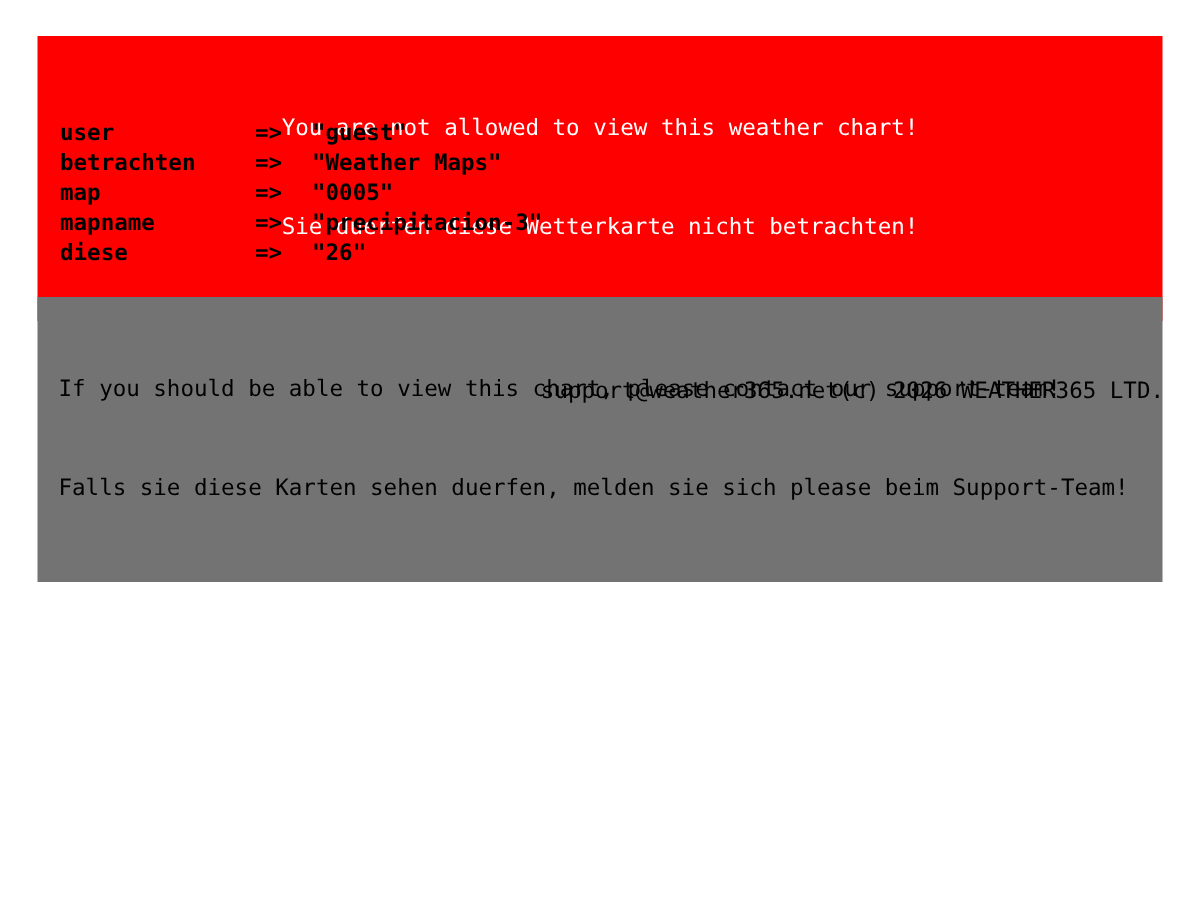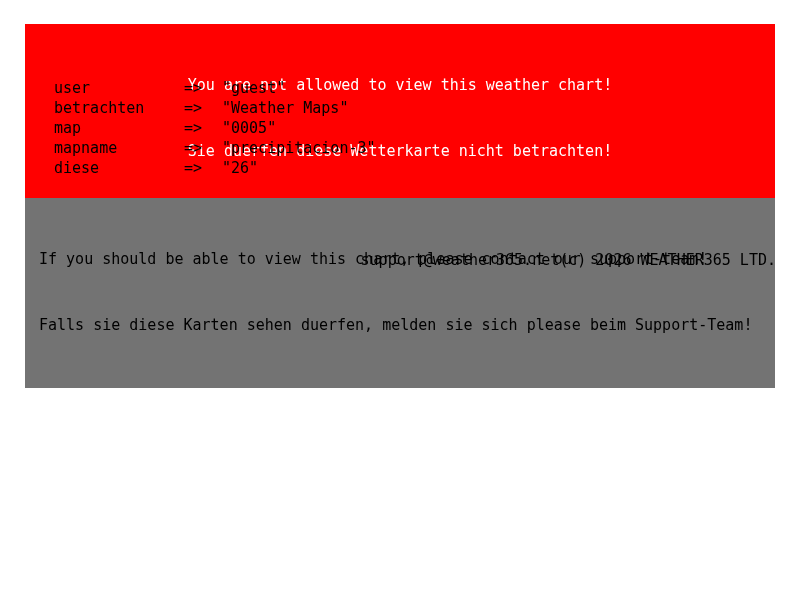--- a/index.html
+++ b/index.html
@@ -38,24 +38,25 @@
   .banner-ok {
     top: 198px;
     background: #737373;
     color: #000000;
   }
   .banner .line {
     display: block;
   }
   .params {
     position: absolute;
-    left: 54px;
+    left: 40px;
     top: 78px;
     font-size: 15px;
     line-height: 20px;
+    font-weight: bold;
   }
   .params table {
     border-collapse: collapse;
   }
   .params td {
     font-family: "DejaVu Sans Mono", monospace;
     font-size: 15px;
     line-height: 20px;
     padding: 0;
     white-space: pre;

